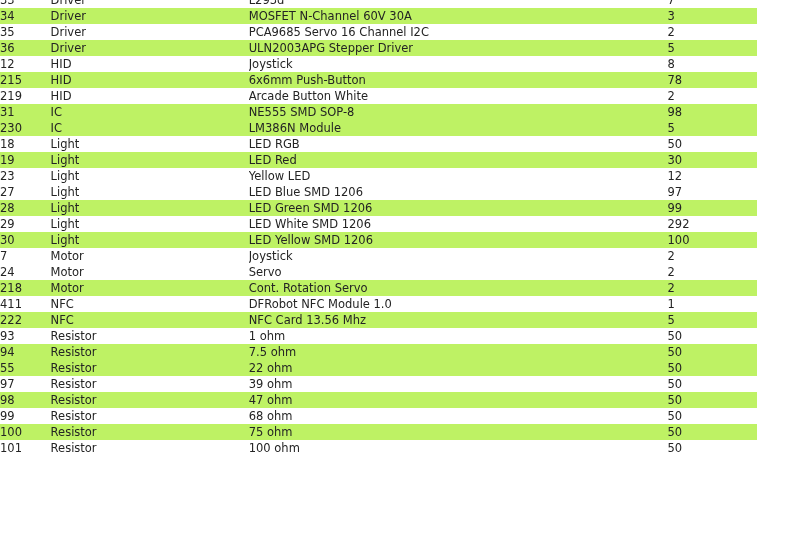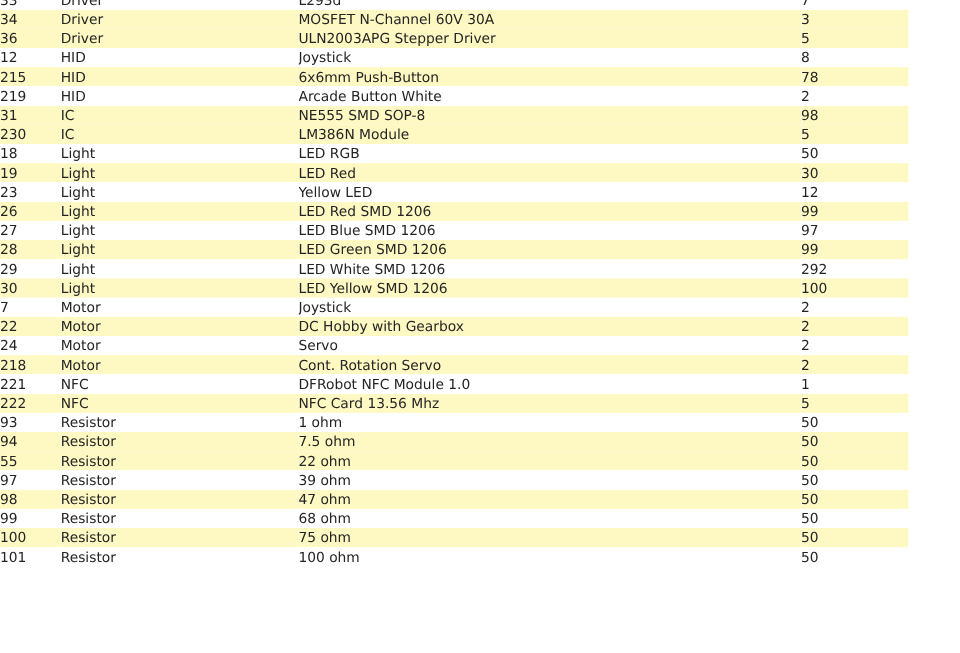--- a/index.html
+++ b/index.html
@@ -33,21 +33,21 @@
     width: 800px;
     border-collapse: collapse;
     table-layout: fixed;
   }
 
   #inventory-table tr {
     height: 16px;
   }
 
   #inventory-table tr.row-odd  { background: #ffffff; }
-  #inventory-table tr.row-even { background: #fef9c3; }
+  #inventory-table tr.row-even { background: #bef264; }
 
   #inventory-table td {
     padding: 0;
     margin: 0;
     height: 16px;
     line-height: 16px;
     font-size: 11.5px;
     font-weight: 400;
     vertical-align: middle;
     white-space: nowrap;
@@ -86,20 +86,26 @@
           <td class="col-category">Driver</td>
           <td class="col-name">L293d</td>
           <td class="col-qty">7</td>
         </tr>
         <tr class="row-even">
           <td class="col-id">34</td>
           <td class="col-category">Driver</td>
           <td class="col-name">MOSFET N-Channel 60V 30A</td>
           <td class="col-qty">3</td>
         </tr>
+        <tr class="row-odd">
+          <td class="col-id">35</td>
+          <td class="col-category">Driver</td>
+          <td class="col-name">PCA9685 Servo 16 Channel I2C</td>
+          <td class="col-qty">2</td>
+        </tr>
         <tr class="row-even">
           <td class="col-id">36</td>
           <td class="col-category">Driver</td>
           <td class="col-name">ULN2003APG Stepper Driver</td>
           <td class="col-qty">5</td>
         </tr>
         <tr class="row-odd">
           <td class="col-id">12</td>
           <td class="col-category">HID</td>
           <td class="col-name">Joystick</td>
@@ -140,26 +146,20 @@
           <td class="col-category">Light</td>
           <td class="col-name">LED Red</td>
           <td class="col-qty">30</td>
         </tr>
         <tr class="row-odd">
           <td class="col-id">23</td>
           <td class="col-category">Light</td>
           <td class="col-name">Yellow LED</td>
           <td class="col-qty">12</td>
         </tr>
-        <tr class="row-even">
-          <td class="col-id">26</td>
-          <td class="col-category">Light</td>
-          <td class="col-name">LED Red SMD 1206</td>
-          <td class="col-qty">99</td>
-        </tr>
         <tr class="row-odd">
           <td class="col-id">27</td>
           <td class="col-category">Light</td>
           <td class="col-name">LED Blue SMD 1206</td>
           <td class="col-qty">97</td>
         </tr>
         <tr class="row-even">
           <td class="col-id">28</td>
           <td class="col-category">Light</td>
           <td class="col-name">LED Green SMD 1206</td>
@@ -176,40 +176,34 @@
           <td class="col-category">Light</td>
           <td class="col-name">LED Yellow SMD 1206</td>
           <td class="col-qty">100</td>
         </tr>
         <tr class="row-odd">
           <td class="col-id">7</td>
           <td class="col-category">Motor</td>
           <td class="col-name">Joystick</td>
           <td class="col-qty">2</td>
         </tr>
-        <tr class="row-even">
-          <td class="col-id">22</td>
-          <td class="col-category">Motor</td>
-          <td class="col-name">DC Hobby with Gearbox</td>
-          <td class="col-qty">2</td>
-        </tr>
         <tr class="row-odd">
           <td class="col-id">24</td>
           <td class="col-category">Motor</td>
           <td class="col-name">Servo</td>
           <td class="col-qty">2</td>
         </tr>
         <tr class="row-even">
           <td class="col-id">218</td>
           <td class="col-category">Motor</td>
           <td class="col-name">Cont. Rotation Servo</td>
           <td class="col-qty">2</td>
         </tr>
         <tr class="row-odd">
-          <td class="col-id">221</td>
+          <td class="col-id">411</td>
           <td class="col-category">NFC</td>
           <td class="col-name">DFRobot NFC Module 1.0</td>
           <td class="col-qty">1</td>
         </tr>
         <tr class="row-even">
           <td class="col-id">222</td>
           <td class="col-category">NFC</td>
           <td class="col-name">NFC Card 13.56 Mhz</td>
           <td class="col-qty">5</td>
         </tr>

